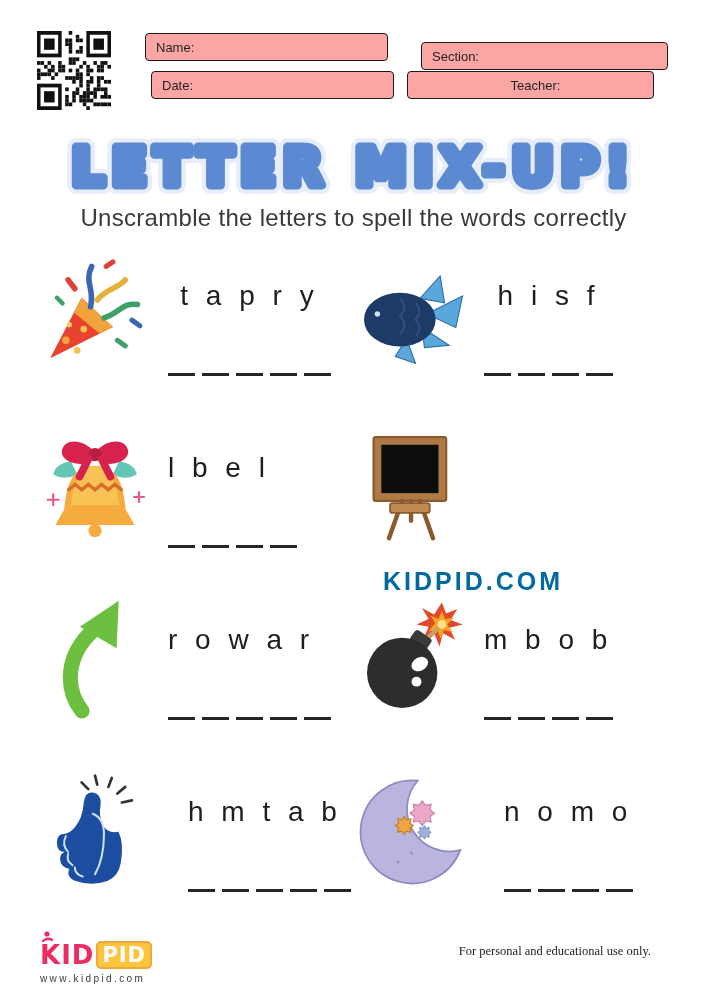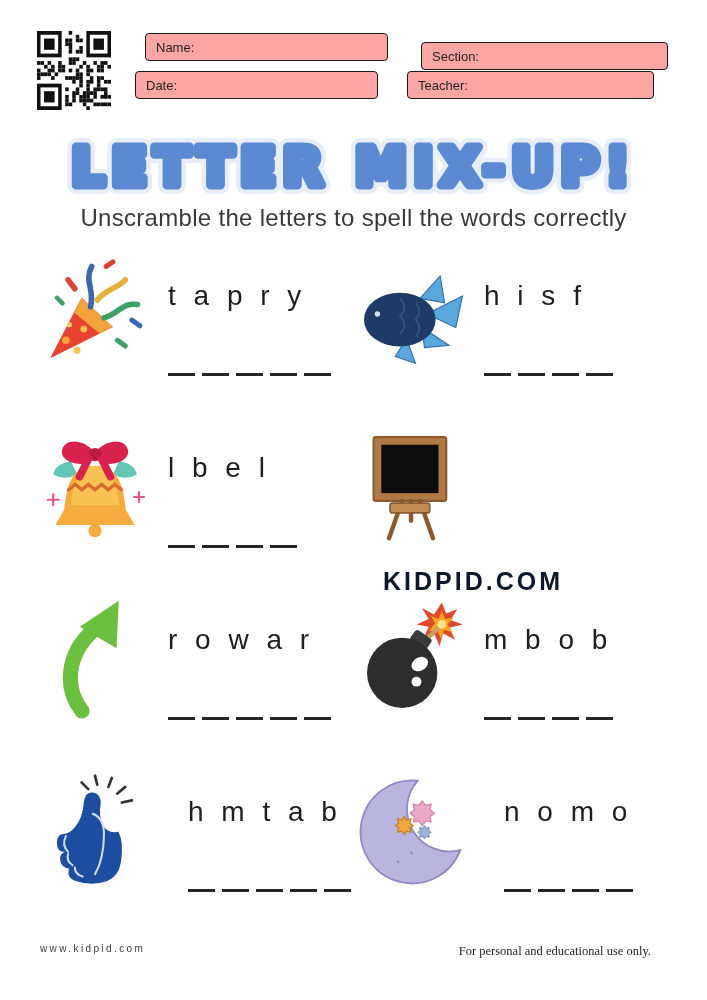--- a/index.html
+++ b/index.html
@@ -9,46 +9,46 @@
   }
   
   .qr{position:absolute;left:37px;top:31px;width:74px;height:79px;}
   .field{
     position:absolute;height:26px;border:1.6px solid #1a1a1a;border-radius:4px;
     font-size:13px;color:#1f1f1f;display:flex;align-items:center;padding-left:10px;
     background:#fca5a5;
   }
   .field.name   {left:145px;top:33px;width:231px;}
   .field.section{left:421px;top:33px;width:235px;margin-top:9px;}
-  .field.date   {left:135px;top:71px;width:231px;}
-  .field.teacher{left:407px;top:71px;width:235px;}
+  .field.date   {left:151px;top:71px;width:231px;}
+  .field.teacher{left:407px;top:71px;width:235px;justify-content:center;}
   
   .title-wrap{position:absolute;left:0;top:128px;width:707px;text-align:center;}
   .title-wrap svg{overflow:visible;}
   .title-halo{stroke:#e7eef9;stroke-width:18px;stroke-linejoin:round;fill:#e7eef9;}
   .title-main{stroke:#5b8ad2;stroke-width:9px;stroke-linejoin:round;fill:#5b8ad2;paint-order:stroke;}
   .title-text{font-family:"DejaVu Sans",sans-serif;font-weight:bold;font-size:52px;letter-spacing:7px;}
   .subtitle{
     position:absolute;left:0;top:204px;width:707px;text-align:center;
     font-size:24px;color:#3a3a3a;letter-spacing:.3px;
   }
   
   .cell{position:absolute;height:128px;display:flex;align-items:stretch;}
   .cell .icon-box{width:118px;height:128px;flex:none;display:flex;align-items:center;justify-content:center;}
   .cell .word-col{display:flex;flex-direction:column;padding-left:14px;}
   .letters{font-size:28px;letter-spacing:5px;color:#1e1e1e;margin-top:30px;white-space:nowrap;}
   .blanks{display:flex;gap:7px;margin-top:auto;margin-bottom:2px;}
   .blank{width:27px;height:0;border-bottom:3px solid #262626;}
   
-  .r1{top:250px;} .r2{top:422px;} .r3{top:594px;} .r4{top:766px;gap:20px;}
+  .r1{top:250px;text-align:center;} .r2{top:422px;} .r3{top:594px;} .r4{top:766px;gap:20px;}
   .cl{left:36px;width:300px;} .cr{left:352px;width:330px;}
   
   .watermark{
     position:absolute;left:383px;top:567px;font-size:25px;font-weight:bold;
-    color:#0f172a;letter-spacing:3px;
+    color:#0369a1;letter-spacing:3px;
   }
   
   .logo{position:absolute;left:40px;top:940px;width:110px;}
   .logo-row{display:flex;align-items:center;position:relative;}
   .logo-kid{color:#ea2e63;font-weight:bold;font-size:26px;letter-spacing:1px;font-family:"DejaVu Sans",sans-serif;}
   .logo-pid{
     background:#fdc53e;border:2px solid #eda73a;border-radius:5px;color:#ffffff;
     font-weight:bold;font-size:21px;padding:0 4px;margin-left:2px;letter-spacing:1px;
     font-family:"DejaVu Sans",sans-serif;
   }
@@ -387,18 +387,26 @@
         <span class="blank"></span>
         <span class="blank"></span>
         <span class="blank"></span>
       </div>
   </div>
 </div>
 
 <div class="watermark">KIDPID.COM</div>
 
 <div class="logo">
+  <div class="logo-row">
+    <svg class="logo-person" width="14" height="12" viewBox="0 0 14 12">
+      <circle cx="6" cy="3" r="2.6" fill="#ea2e63"></circle>
+      <path d="M2,10 Q6,6 11,9" fill="none" stroke="#ea2e63" stroke-width="2.4" stroke-linecap="round"></path>
+    </svg>
+    <span class="logo-kid">KID</span>
+    <span class="logo-pid">PID</span>
+  </div>
   <div class="logo-site">www.kidpid.com</div>
 </div>
 
 <div class="license">
   <div>For personal and educational use only.</div>
 </div>
 
 </body></html>

